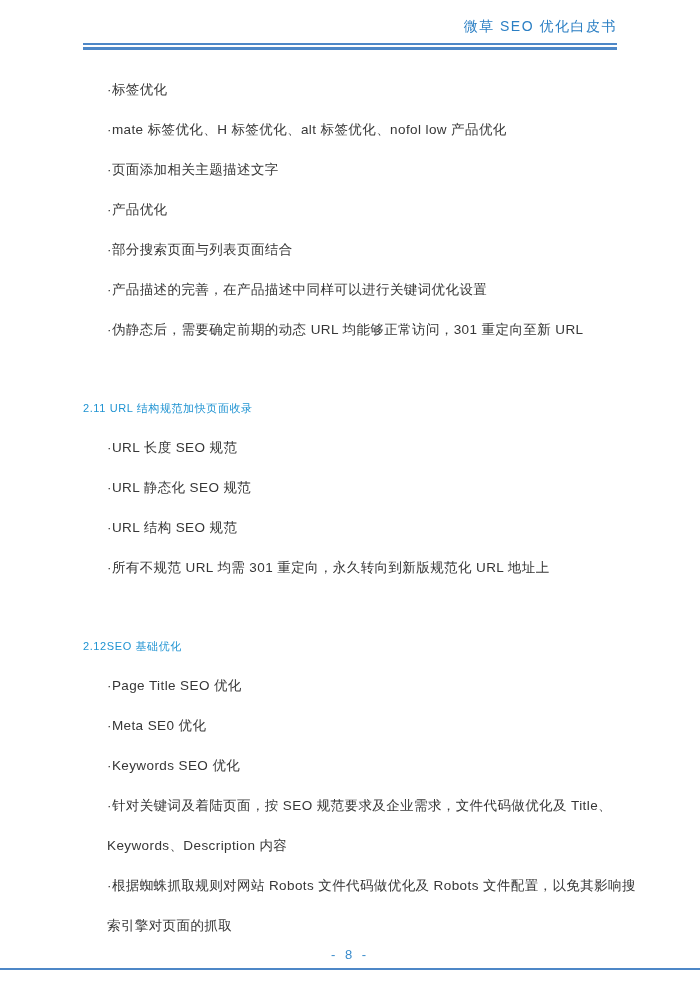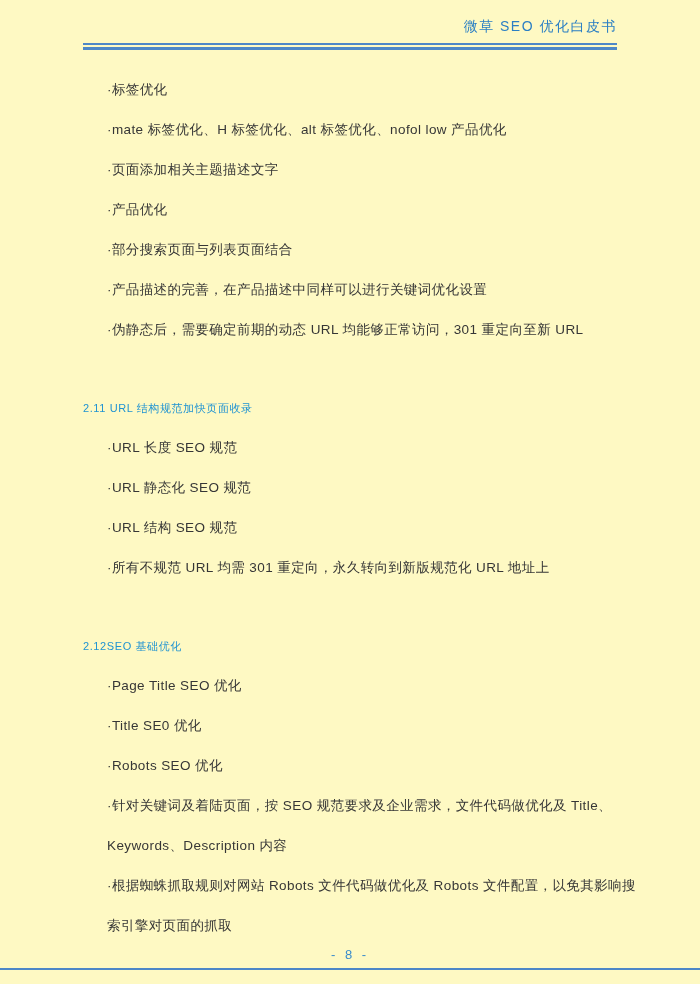--- a/index.html
+++ b/index.html
@@ -1,20 +1,20 @@
 <!DOCTYPE html>
 <html><head>
 <meta charset="utf-8">
 <style>
   html, body { margin: 0; padding: 0; background: #e8e8e8; }
   .page {
     position: relative;
     width: 700px;
     height: 984px;
-    background: #fef9c3;
+    background: #ffffff;
     font-family: "Liberation Sans", "DejaVu Sans", sans-serif;
     overflow: hidden;
     margin: 0 auto;
   }
   .header { padding: 16px 83px 0 83px; }
   .header-title {
     text-align: right;
     color: #2b7fc4;
     font-size: 14px;
     letter-spacing: 1.5px;
@@ -83,22 +83,22 @@
     <div class="line">·部分搜索页面与列表页面结合</div>
     <div class="line">·产品描述的完善，在产品描述中同样可以进行关键词优化设置</div>
     <div class="line">·伪静态后，需要确定前期的动态 URL 均能够正常访问，301 重定向至新 URL</div>
     <div class="heading">2.11 URL 结构规范加快页面收录</div>
     <div class="line">·URL 长度 SEO 规范</div>
     <div class="line">·URL 静态化 SEO 规范</div>
     <div class="line">·URL 结构 SEO 规范</div>
     <div class="line">·所有不规范 URL 均需 301 重定向，永久转向到新版规范化 URL 地址上</div>
     <div class="heading">2.12SEO 基础优化</div>
     <div class="line">·Page Title SEO 优化</div>
-    <div class="line">·Title SE0 优化</div>
-    <div class="line">·Robots SEO 优化</div>
+    <div class="line">·Meta SE0 优化</div>
+    <div class="line">·Keywords SEO 优化</div>
     <div class="line">·针对关键词及着陆页面，按 SEO 规范要求及企业需求，文件代码做优化及 Title、</div>
     <div class="line">Keywords、Description 内容</div>
     <div class="line">·根据蜘蛛抓取规则对网站 Robots 文件代码做优化及 Robots 文件配置，以免其影响搜</div>
     <div class="line">索引擎对页面的抓取</div>
   </div>
 
   <div class="footer-page-number">- 8 -</div>
   <div class="footer-rule"></div>
 
 </div>

